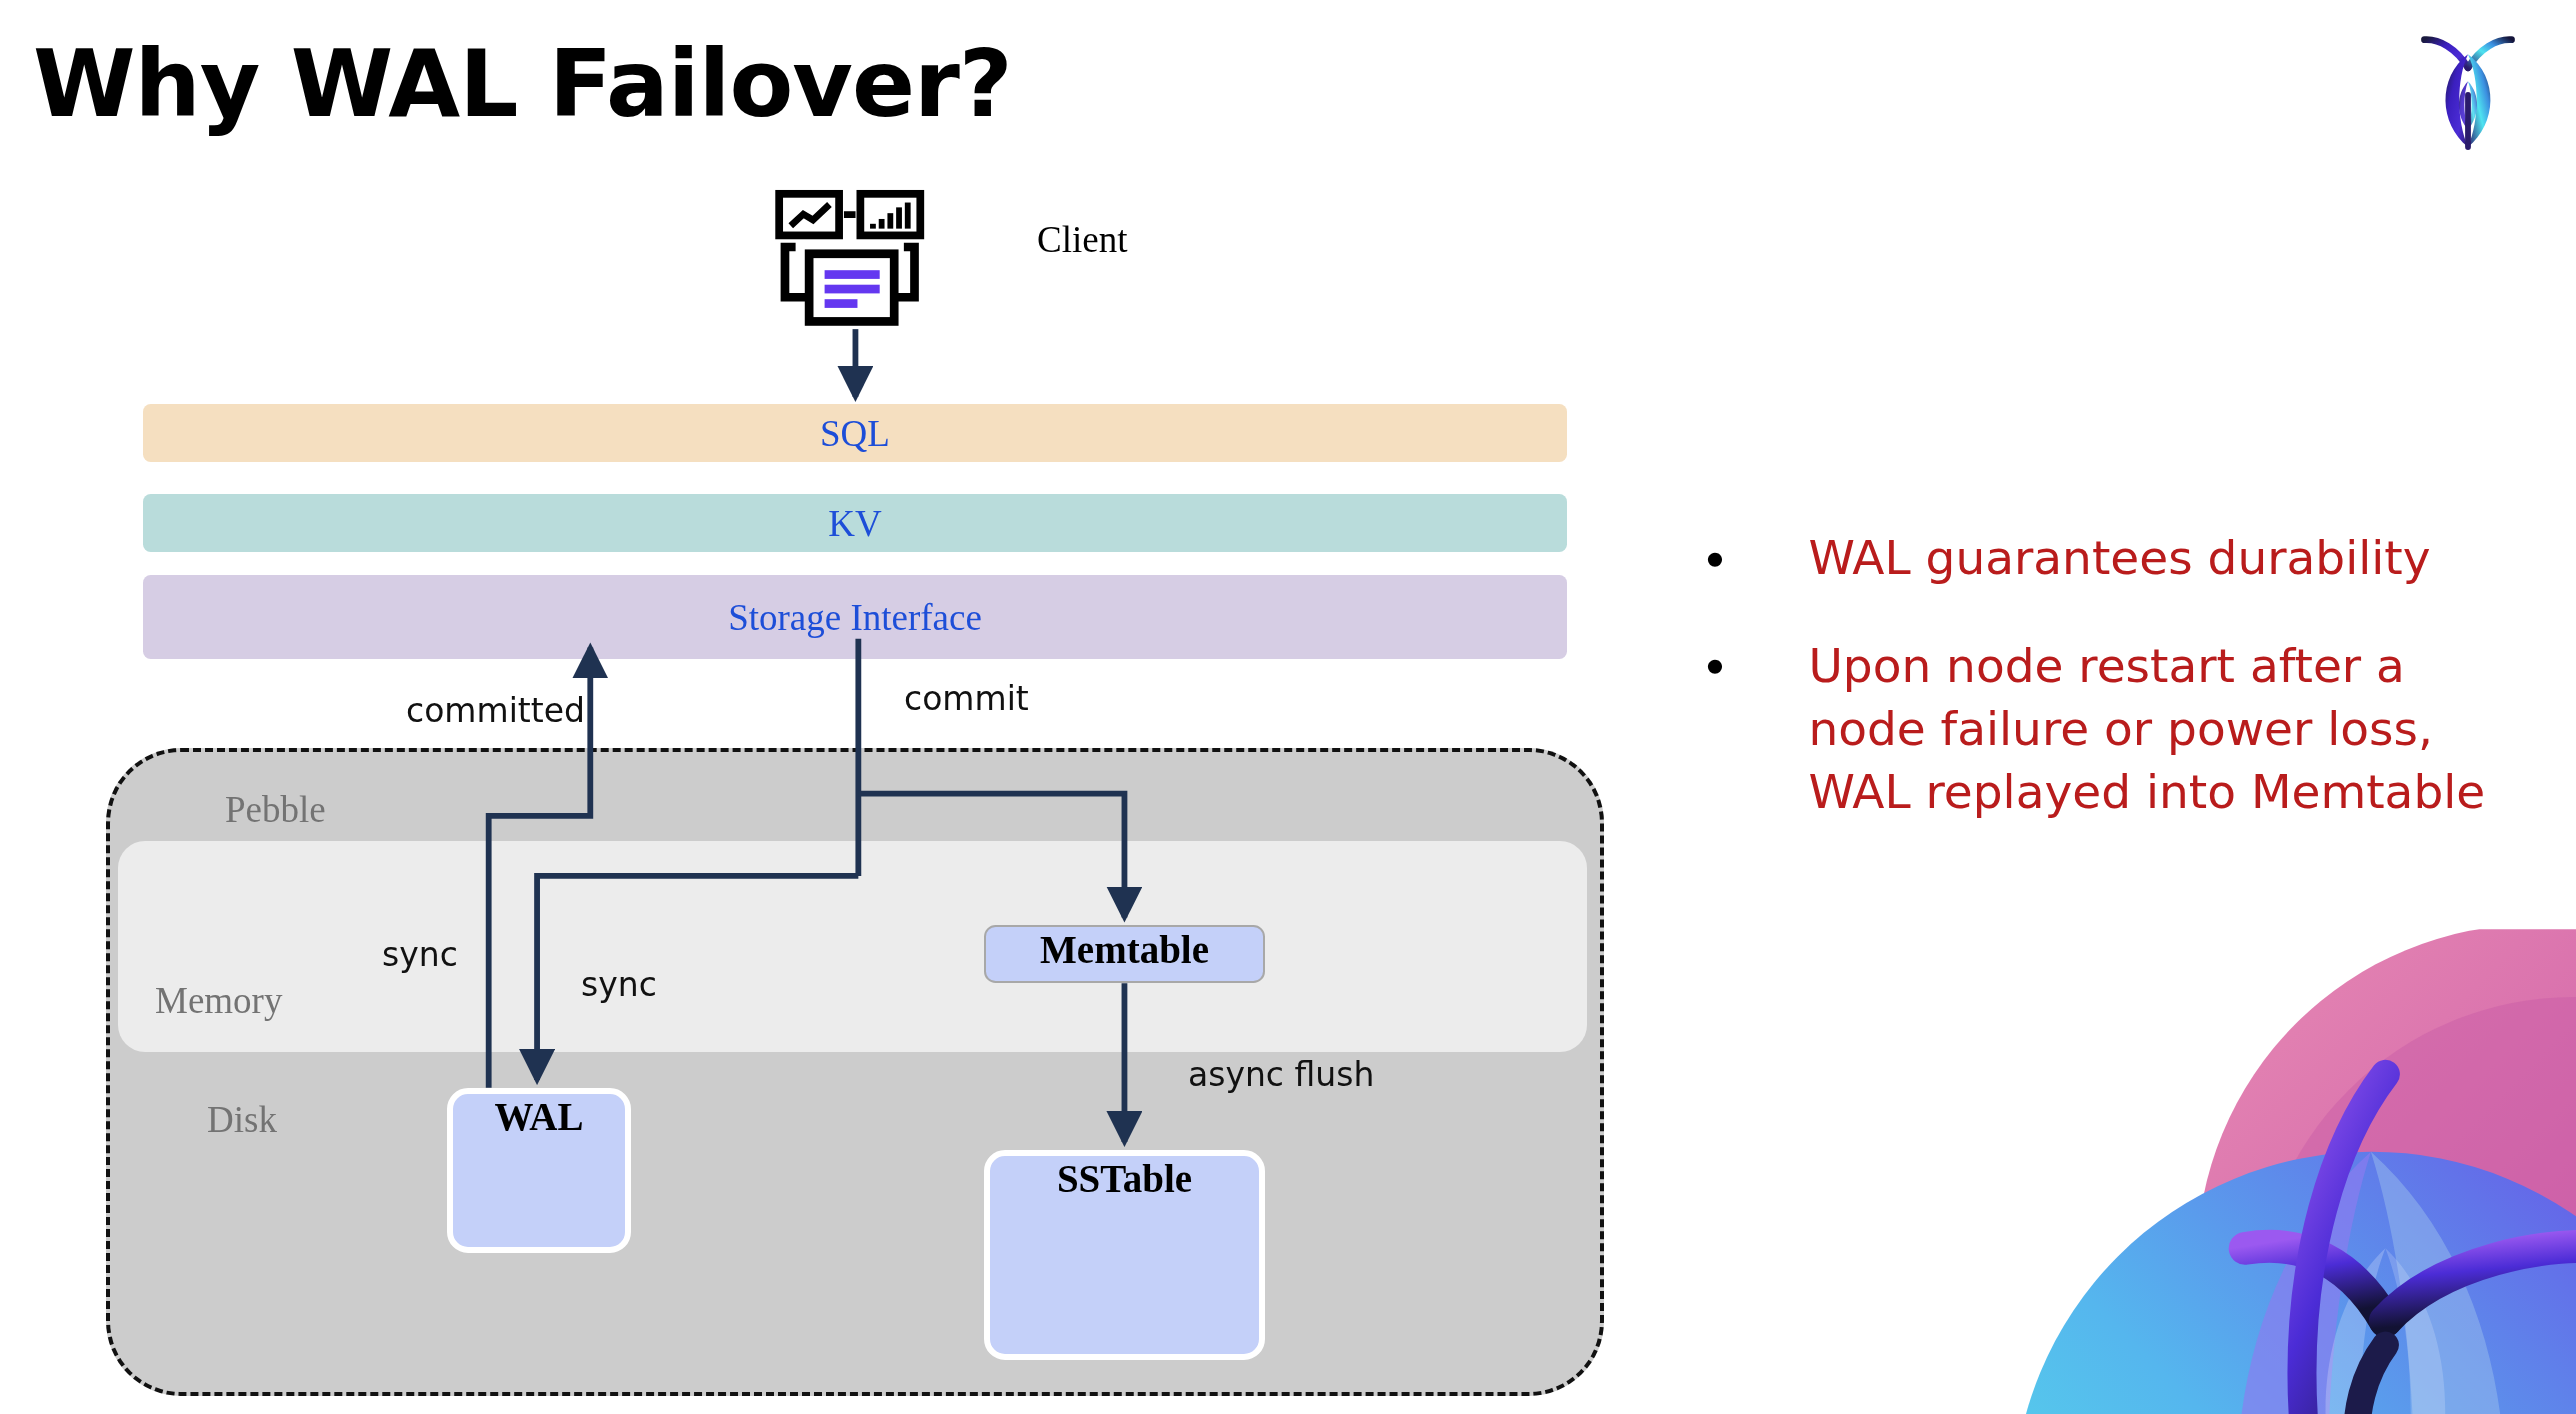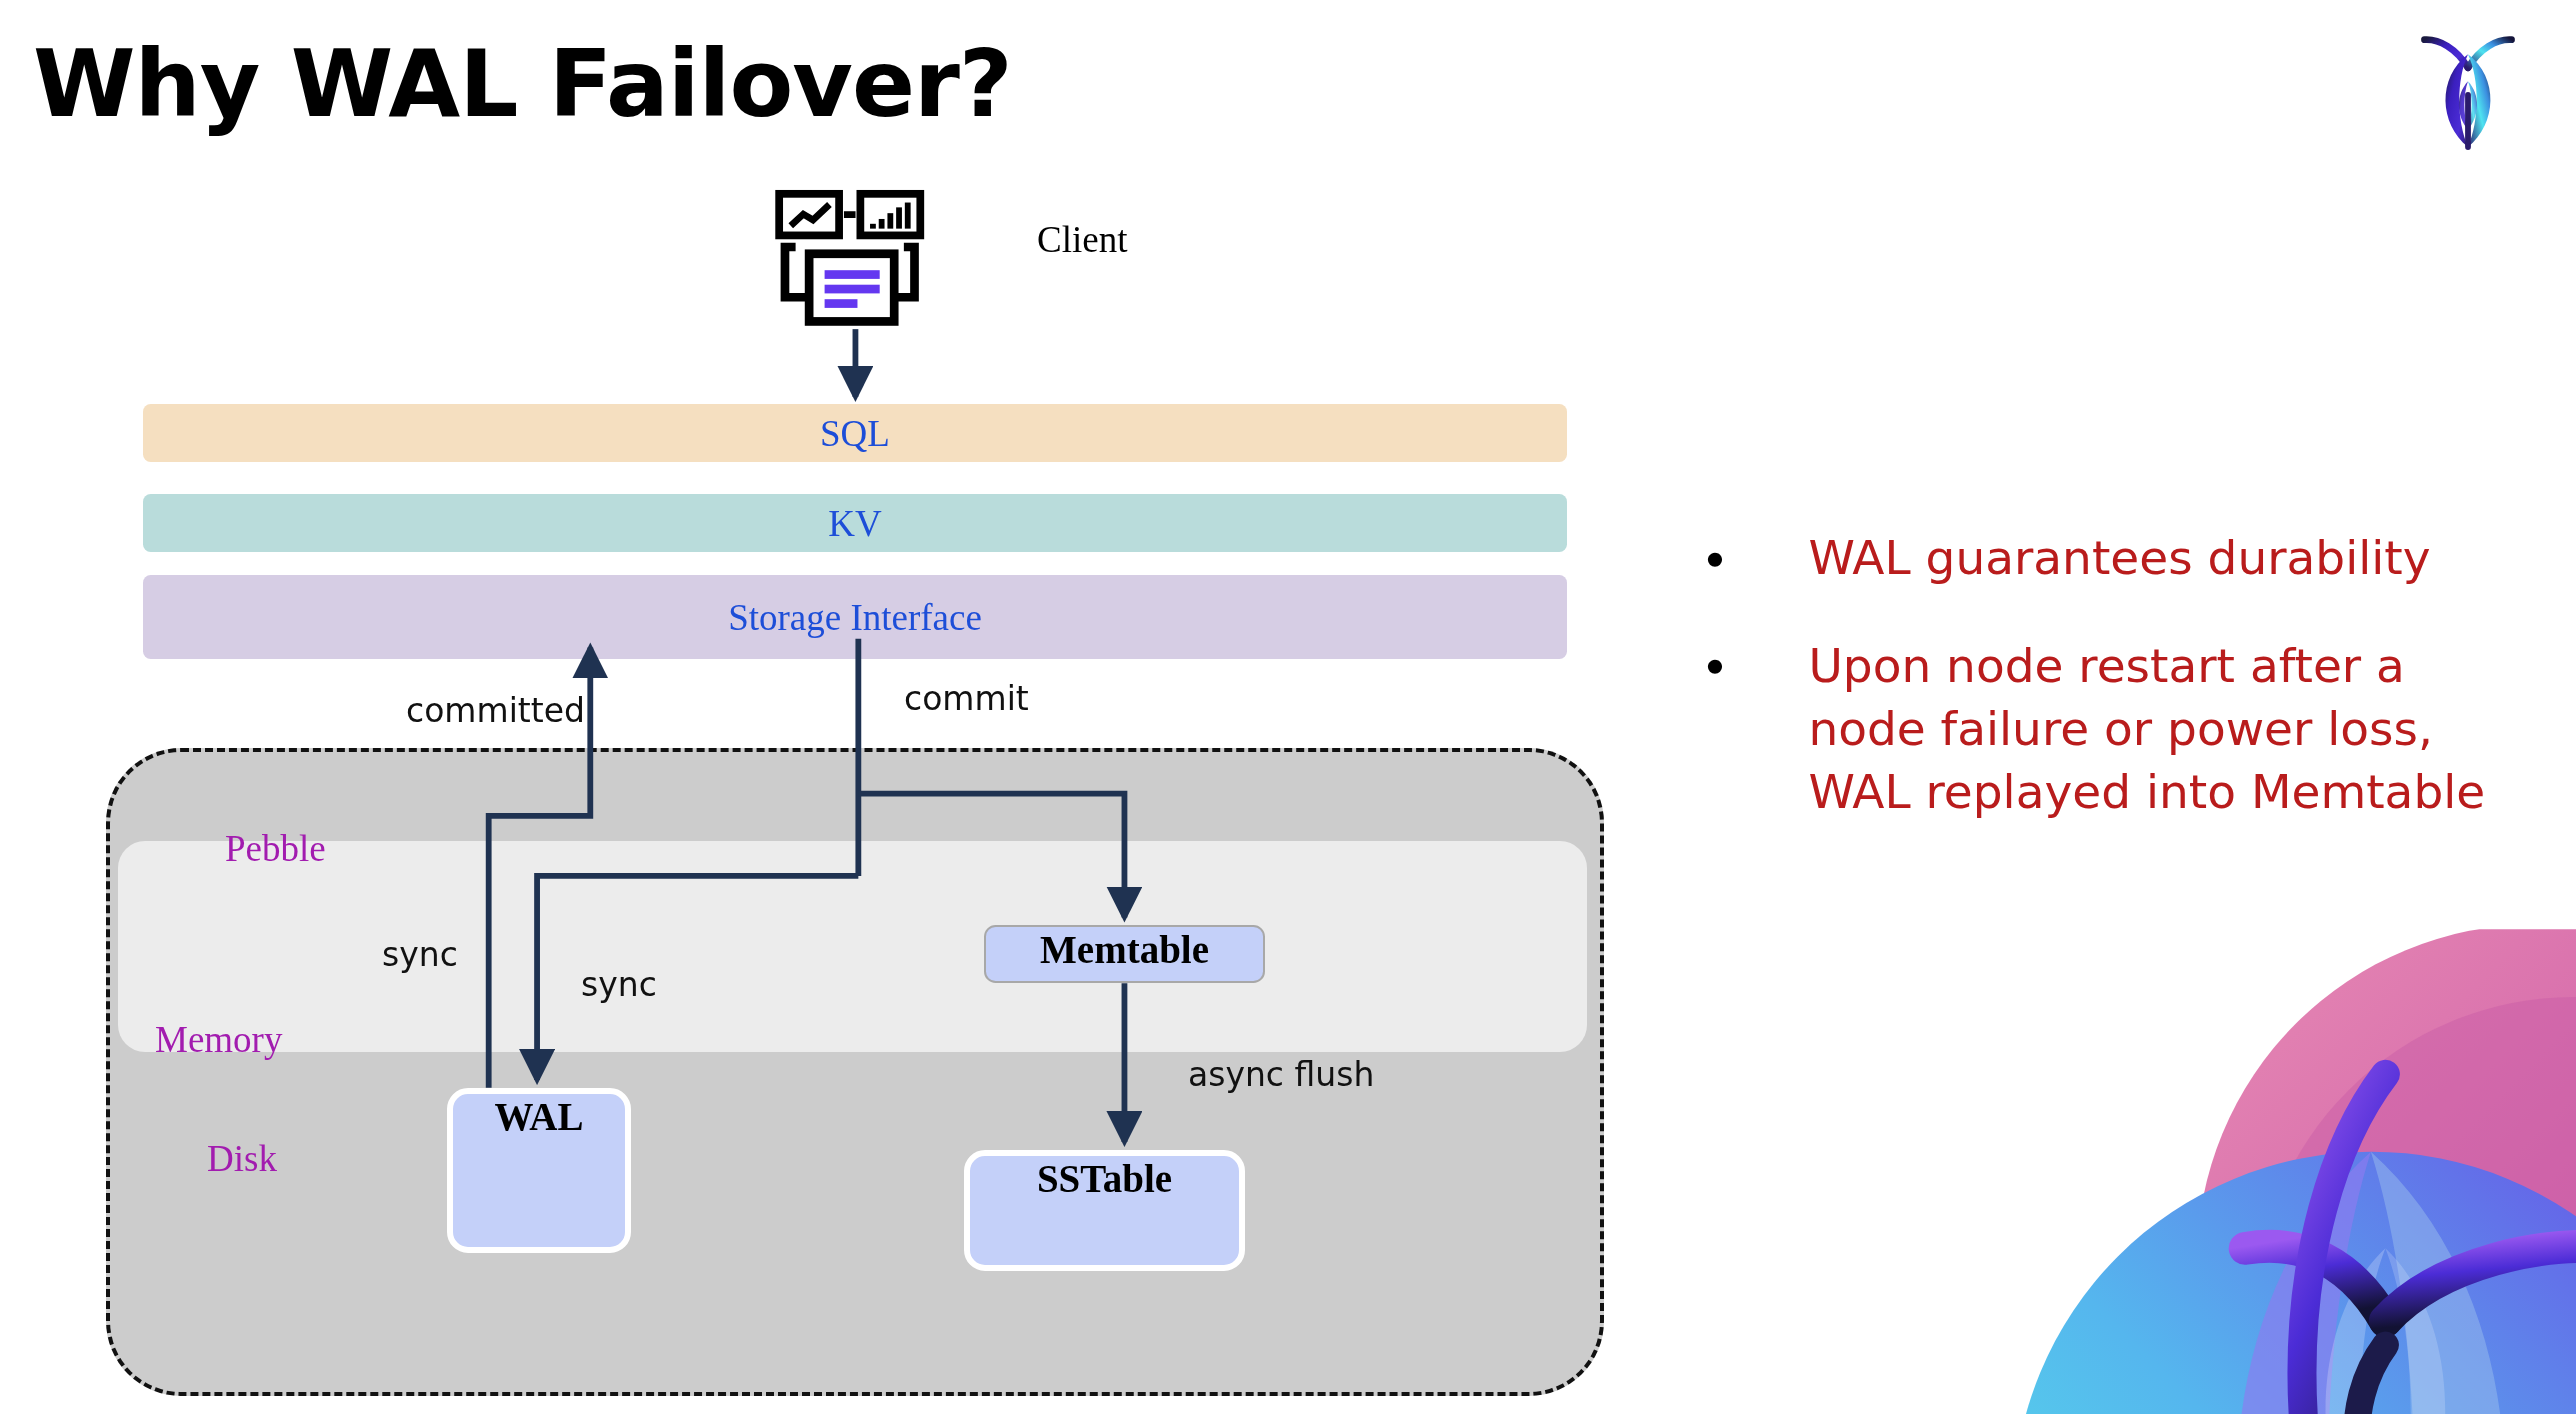--- a/index.html
+++ b/index.html
@@ -92,23 +92,22 @@
     position: absolute;
     left: 118px; top: 841px;
     width: 1469px; height: 211px;
     background: #ececec;
     border-radius: 27px;
   }
   .zone-label {
     position: absolute;
     font-family: "Liberation Serif", serif;
     font-size: 37px;
-    color: #a21caf;
+    color: #737373;
     white-space: nowrap;
-    margin-top: 39px;
   }
   #label-pebble { left: 225px; top: 788px; }
   #label-memory { left: 155px; top: 979px; }
   #label-disk   { left: 207px; top: 1098px; }
 
   
   .comp-box {
     position: absolute;
     display: flex;
     align-items: flex-start;
@@ -125,22 +124,22 @@
     border: 2.9px solid #a8a8a8;
     border-radius: 11.6px;
   }
   #box-wal {
     left: 447px; top: 1088px;
     width: 184px; height: 165px;
     border: 6.8px solid #ffffff;
     border-radius: 21px;
   }
   #box-sstable {
-    left: 964px; top: 1150px;
-    width: 281px; height: 121px;
+    left: 984px; top: 1150px;
+    width: 281px; height: 210px;
     border: 6.8px solid #ffffff;
     border-radius: 21px;
   }
 
   
   #connectors {
     position: absolute;
     left: 0; top: 0;
     width: 2576px; height: 1415px;
     pointer-events: none;

